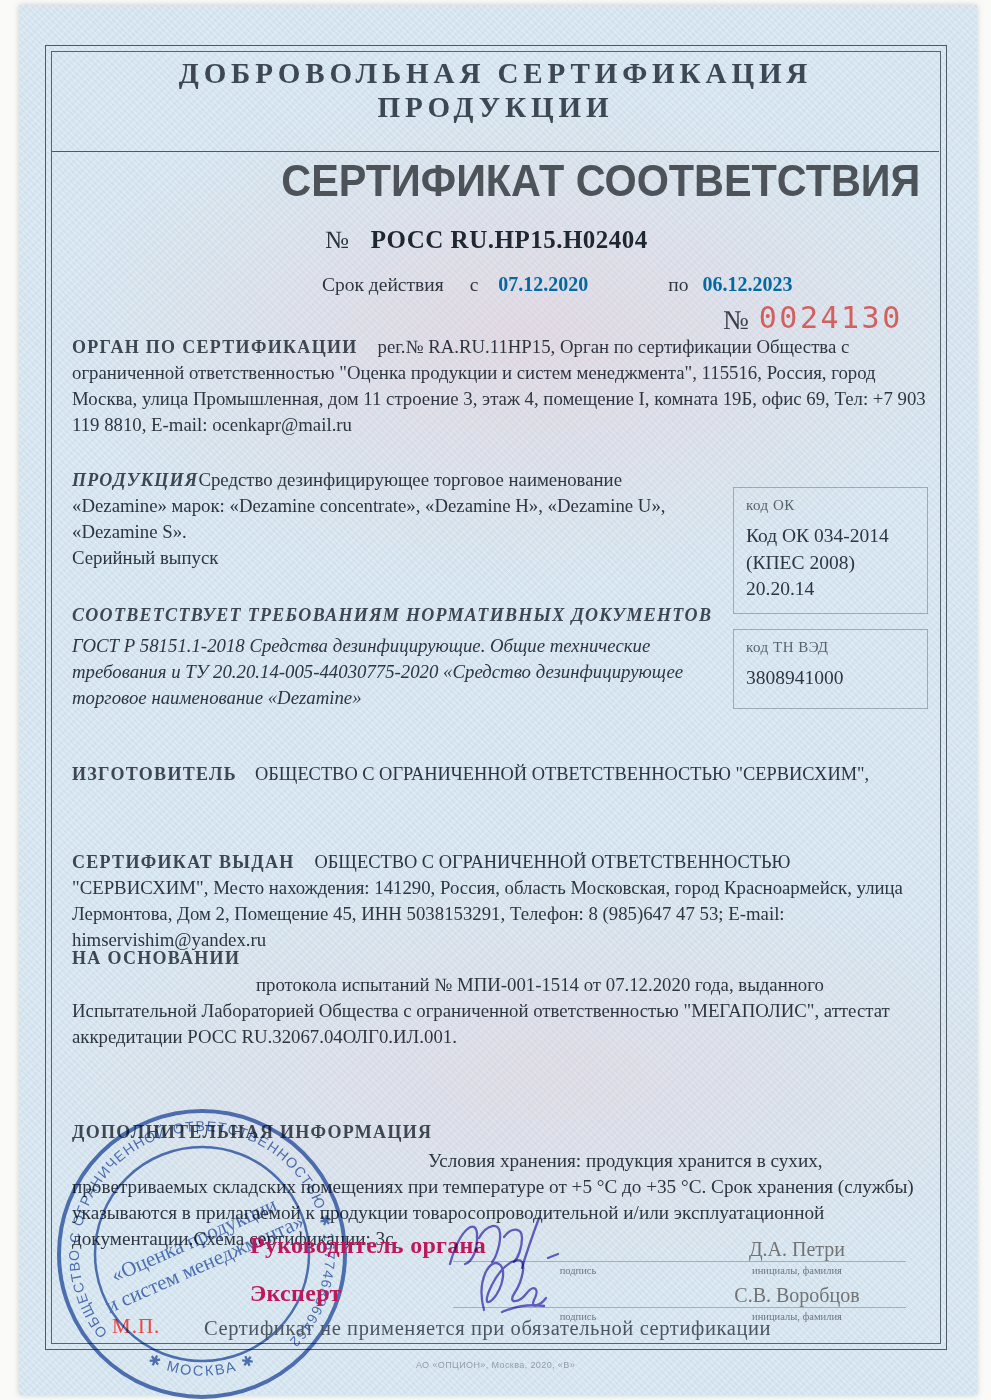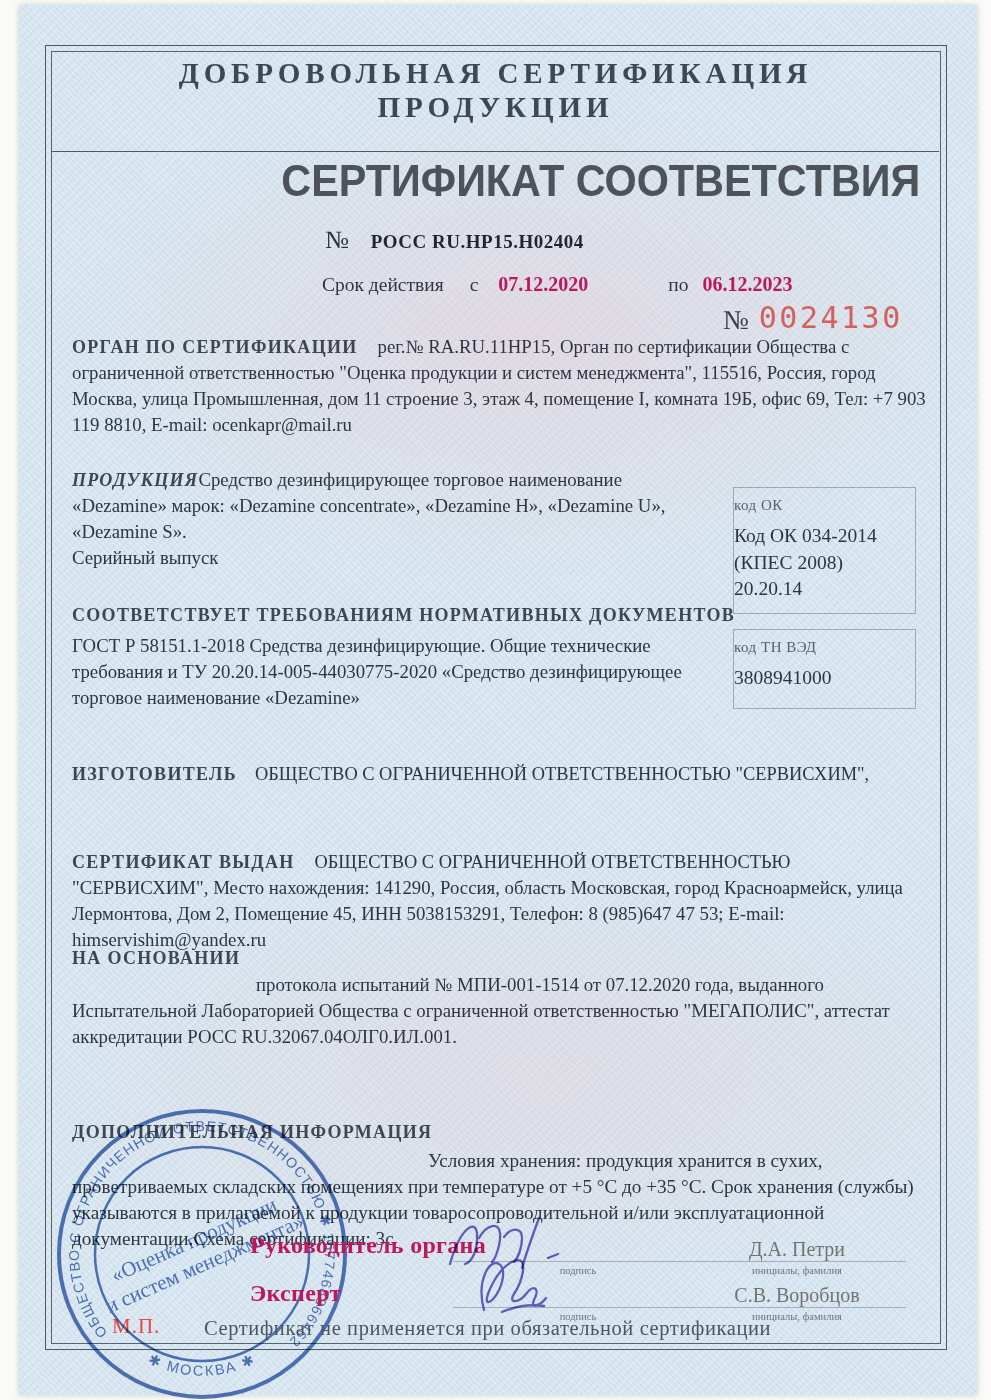--- a/index.html
+++ b/index.html
@@ -19,53 +19,53 @@
   .band-sep{left:52px;top:151px;width:887px;height:0;border-top:1.6px solid #4d5964;}
 
   .band-title{left:52px;top:56px;width:887px;text-align:center;
     font-weight:700;font-size:30px;letter-spacing:5px;color:#3d4854;
     transform:scaleX(.97);transform-origin:center;}
   .cert-title{left:262px;top:156px;width:645px;text-align:center;
     font-family:"Liberation Sans",sans-serif;font-weight:700;font-size:44px;
     letter-spacing:0;color:#4d5358;transform:scaleX(.94);transform-origin:center;white-space:nowrap;}
   .num-row{left:325px;top:226px;color:#2a323c;}
   .num-sign{font-size:25px;}
-  .num-val{font-weight:700;font-size:19px;margin-left:22px;letter-spacing:.5px;color:#1e2630;}
+  .num-val{font-weight:700;font-size:25px;margin-left:22px;letter-spacing:.5px;color:#1e2630;}
   .validity{left:322px;top:273px;font-size:19.5px;color:#2e3640;white-space:nowrap;}
   .validity .v-c{margin-left:26px;}
-  .validity b{font-size:20px;color:#be185d;}
+  .validity b{font-size:20px;color:#0369a1;}
   .validity .v-d1{margin-left:20px;}
   .validity .v-po{margin-left:80px;}
   .validity .v-d2{margin-left:14px;}
   .blank-num{left:723px;top:300px;white-space:nowrap;}
   .blank-num .n{font-size:27px;color:#39414b;}
   .blank-num .digits{font-family:"DejaVu Sans Mono",monospace;font-size:30px;letter-spacing:2.5px;
     color:#d2605f;margin-left:10px;vertical-align:1px;}
 
   .sec-label{font-weight:700;font-size:18px;letter-spacing:1.3px;color:#3d4651;}
   .body-t{font-size:18.8px;line-height:26px;color:#2d3540;}
   .caps-t{font-size:18.4px;}
 
   .sec-organ{left:72px;top:334px;width:854px;}
   .sec-organ .sec-label{margin-right:20px;}
   .sec-product{left:72px;top:467px;width:664px;}
   .sec-product .sec-label{margin-right:0;font-style:italic;}
   .blocked{display:block;}
-  .sec-conform{left:72px;top:605px;width:692px;}
+  .sec-conform{left:72px;top:605px;width:692px;font-style:italic;}
   .sec-conform .bt{display:block;width:648px;margin-top:7px;}
   .sec-manu{left:72px;top:761px;width:854px;}
   .sec-manu .sec-label{margin-right:18px;}
   .sec-issued{left:72px;top:849px;width:854px;}
   .sec-issued .sec-label{margin-right:20px;}
   .sec-basis{left:72px;top:948px;width:824px;}
   .sec-basis .bt{display:block;text-indent:184px;margin-top:3px;}
   .sec-add{left:72px;top:1122px;width:866px;}
   .sec-add .bt{display:block;text-indent:356px;margin-top:5px;font-size:19.2px;}
 
-  .code-box{border:1px solid rgba(110,122,136,.55);padding:8px 10px 10px 0;}
+  .code-box{border:1px solid rgba(110,122,136,.55);padding:8px 10px 10px 12px;}
   .box-ok{left:733px;top:487px;width:171px;min-height:96px;}
   .box-tn{left:733px;top:629px;width:171px;min-height:60px;}
   .code-label{font-size:15px;letter-spacing:.5px;color:#55626e;}
   .code-line{display:block;font-size:19.5px;line-height:26.5px;color:#2d3540;}
   .code-first{margin-top:9px;}
 
   .role{font-weight:700;font-size:24px;color:#be185d;letter-spacing:.3px;white-space:nowrap;}
   .role-head{left:250px;top:1232px;}
   .role-exp{left:250px;top:1280px;}
   .sig-line{height:0;border-bottom:1.2px solid #a4afb9;}
@@ -211,13 +211,14 @@
   </svg>
 
   <svg class="abs sig-svg sig2" width="160" height="62" viewBox="0 0 160 62">
     <g fill="none" stroke="#5a51c0" stroke-width="2.3" stroke-linecap="round">
       <path d="M16 56 C8 26 22 4 31 10 C41 16 31 44 21 48 C13 51 28 14 46 7 C62 1 54 28 46 40 C40 49 50 50 58 40 C66 30 72 34 66 46 C62 55 72 52 78 44"></path>
       <path d="M34 58 C48 52 62 50 76 52"></path>
     </g>
   </svg>
 
   <div class="abs note">Сертификат не применяется при обязательной сертификации</div>
+  <div class="abs fineprint">АО «ОПЦИОН», Москва, 2020, «В»</div>
 </div>
 
 </body></html>

